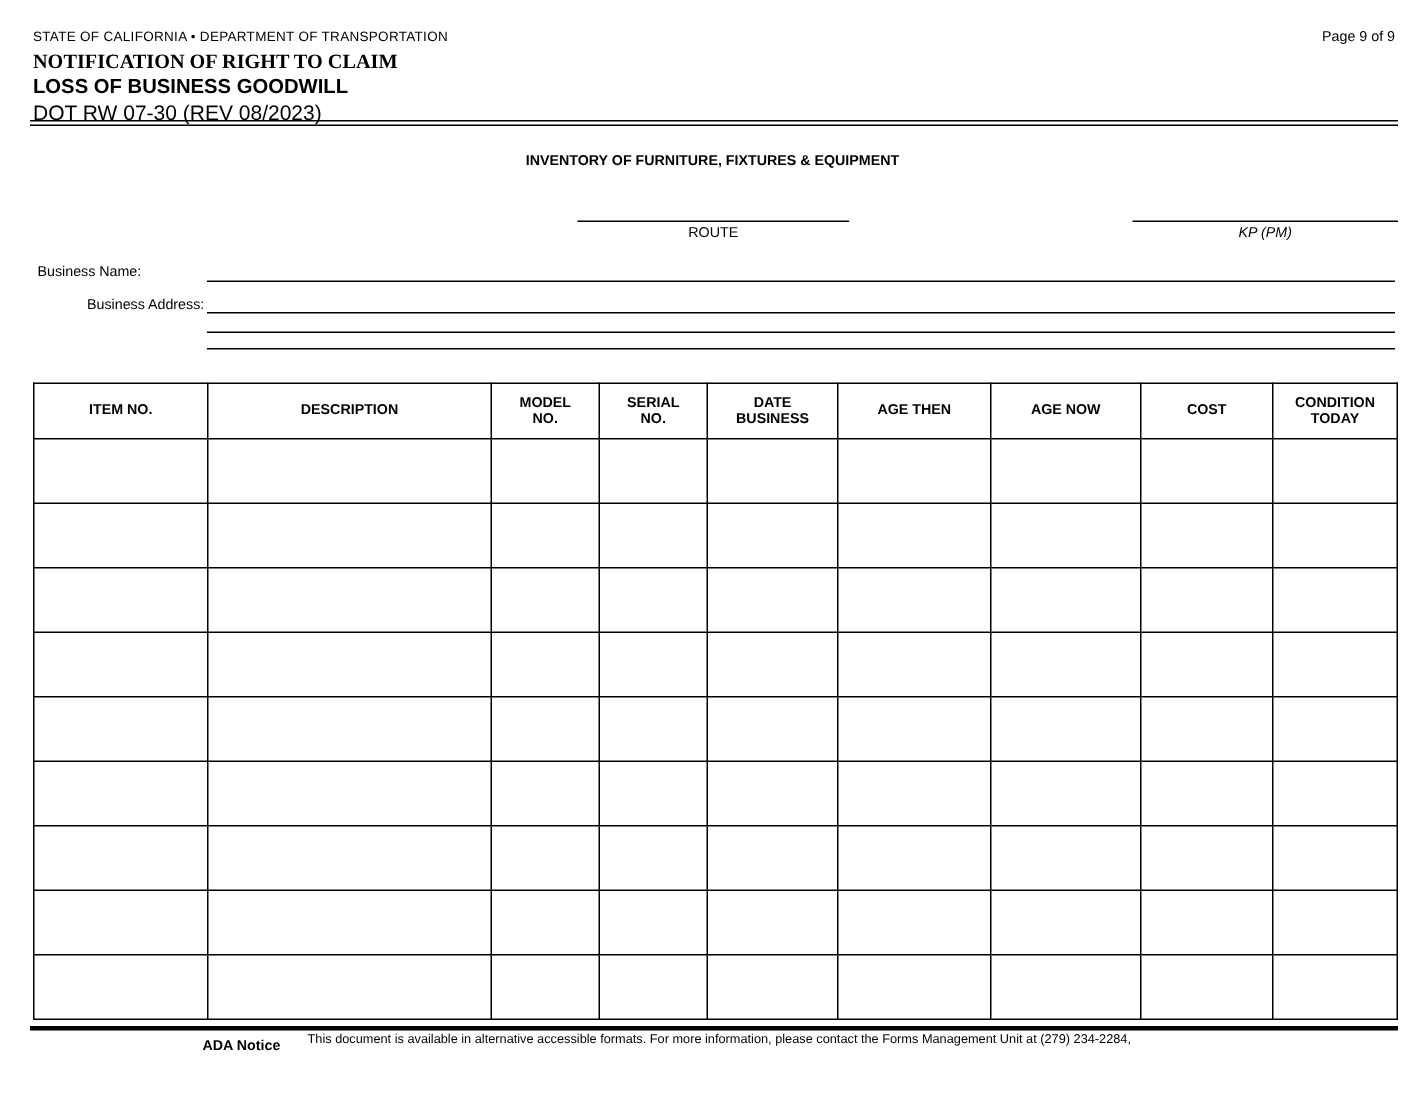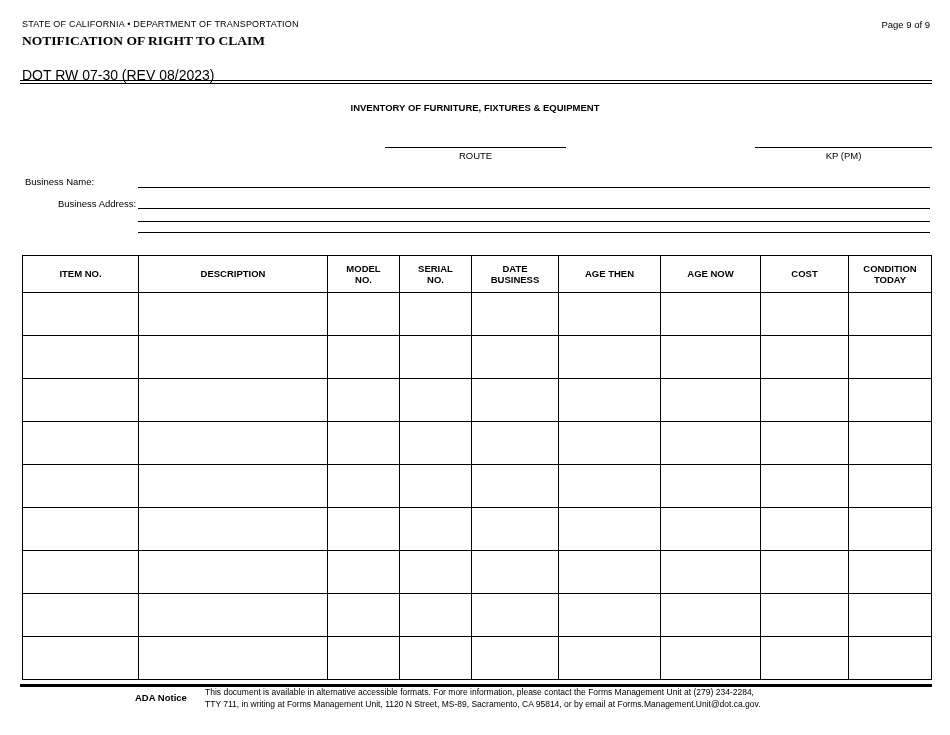--- a/index.html
+++ b/index.html
@@ -42,21 +42,21 @@
     border-bottom: 1px solid #000;
     font-size: 9.5px;
   }
   .loc-field .field-label {
     text-align: center;
     font-size: 9.5px;
     padding-top: 2px;
   }
   .county-field { left: 22px;  width: 176px; }
   .route-field  { left: 385px; width: 181px; }
-  .kp-field     { left: 755px; width: 177px; }
+  .kp-field     { left: 755px; width: 177px; font-style: italic; }
 
   
   .biz-label { left: 25px; font-size: 9.5px; }
   .biz-name-label { top: 176px; }
   .biz-addr-label { top: 198px; padding-left: 33px; }
   .write-line {
     left: 138px; width: 792px;
     border-bottom: 1px solid #000;
     font-size: 9.5px;
   }
@@ -99,20 +99,21 @@
   .ada-label { top: 692px; left: 135px; font-size: 9.5px; font-weight: bold; text-align: center; }
   .ada-text  { top: 687px; left: 205px; width: 620px; font-size: 8.5px; line-height: 11.5px; }
 </style>
 </head>
 <body>
 
 <div class="page">
 
   <div class="abs agency-line">STATE OF CALIFORNIA • DEPARTMENT OF TRANSPORTATION</div>
   <div class="abs title-line1">NOTIFICATION OF RIGHT TO CLAIM</div>
+  <div class="abs title-line2">LOSS OF BUSINESS GOODWILL</div>
   <div class="abs form-number">DOT RW 07-30 (REV 08/2023)</div>
   <div class="abs page-indicator">Page 9 of 9</div>
 
   <div class="abs double-rule"></div>
 
   <div class="abs section-title">INVENTORY OF FURNITURE, FIXTURES &amp; EQUIPMENT</div>
 
   <div class="abs loc-field route-field">
     <div class="field-line"></div>
     <div class="field-label">ROUTE</div>
@@ -283,16 +284,15 @@
           <td></td>
         </tr>
       </tbody>
   </table>
 
   <div class="abs thick-rule"></div>
 
   <div class="abs ada-label">ADA Notice</div>
   <div class="abs ada-text">
     <div>This document is available in alternative accessible formats. For more information, please contact the Forms Management Unit at (279) 234-2284,</div>
-    <div>TTY 711, in writing at Forms Management Unit, 1120 N Street, MS-89, Sacramento, CA 95814, or by email at Forms.Management.Unit@dot.ca.gov.</div>
   </div>
 
 </div>
 
 </body></html>

